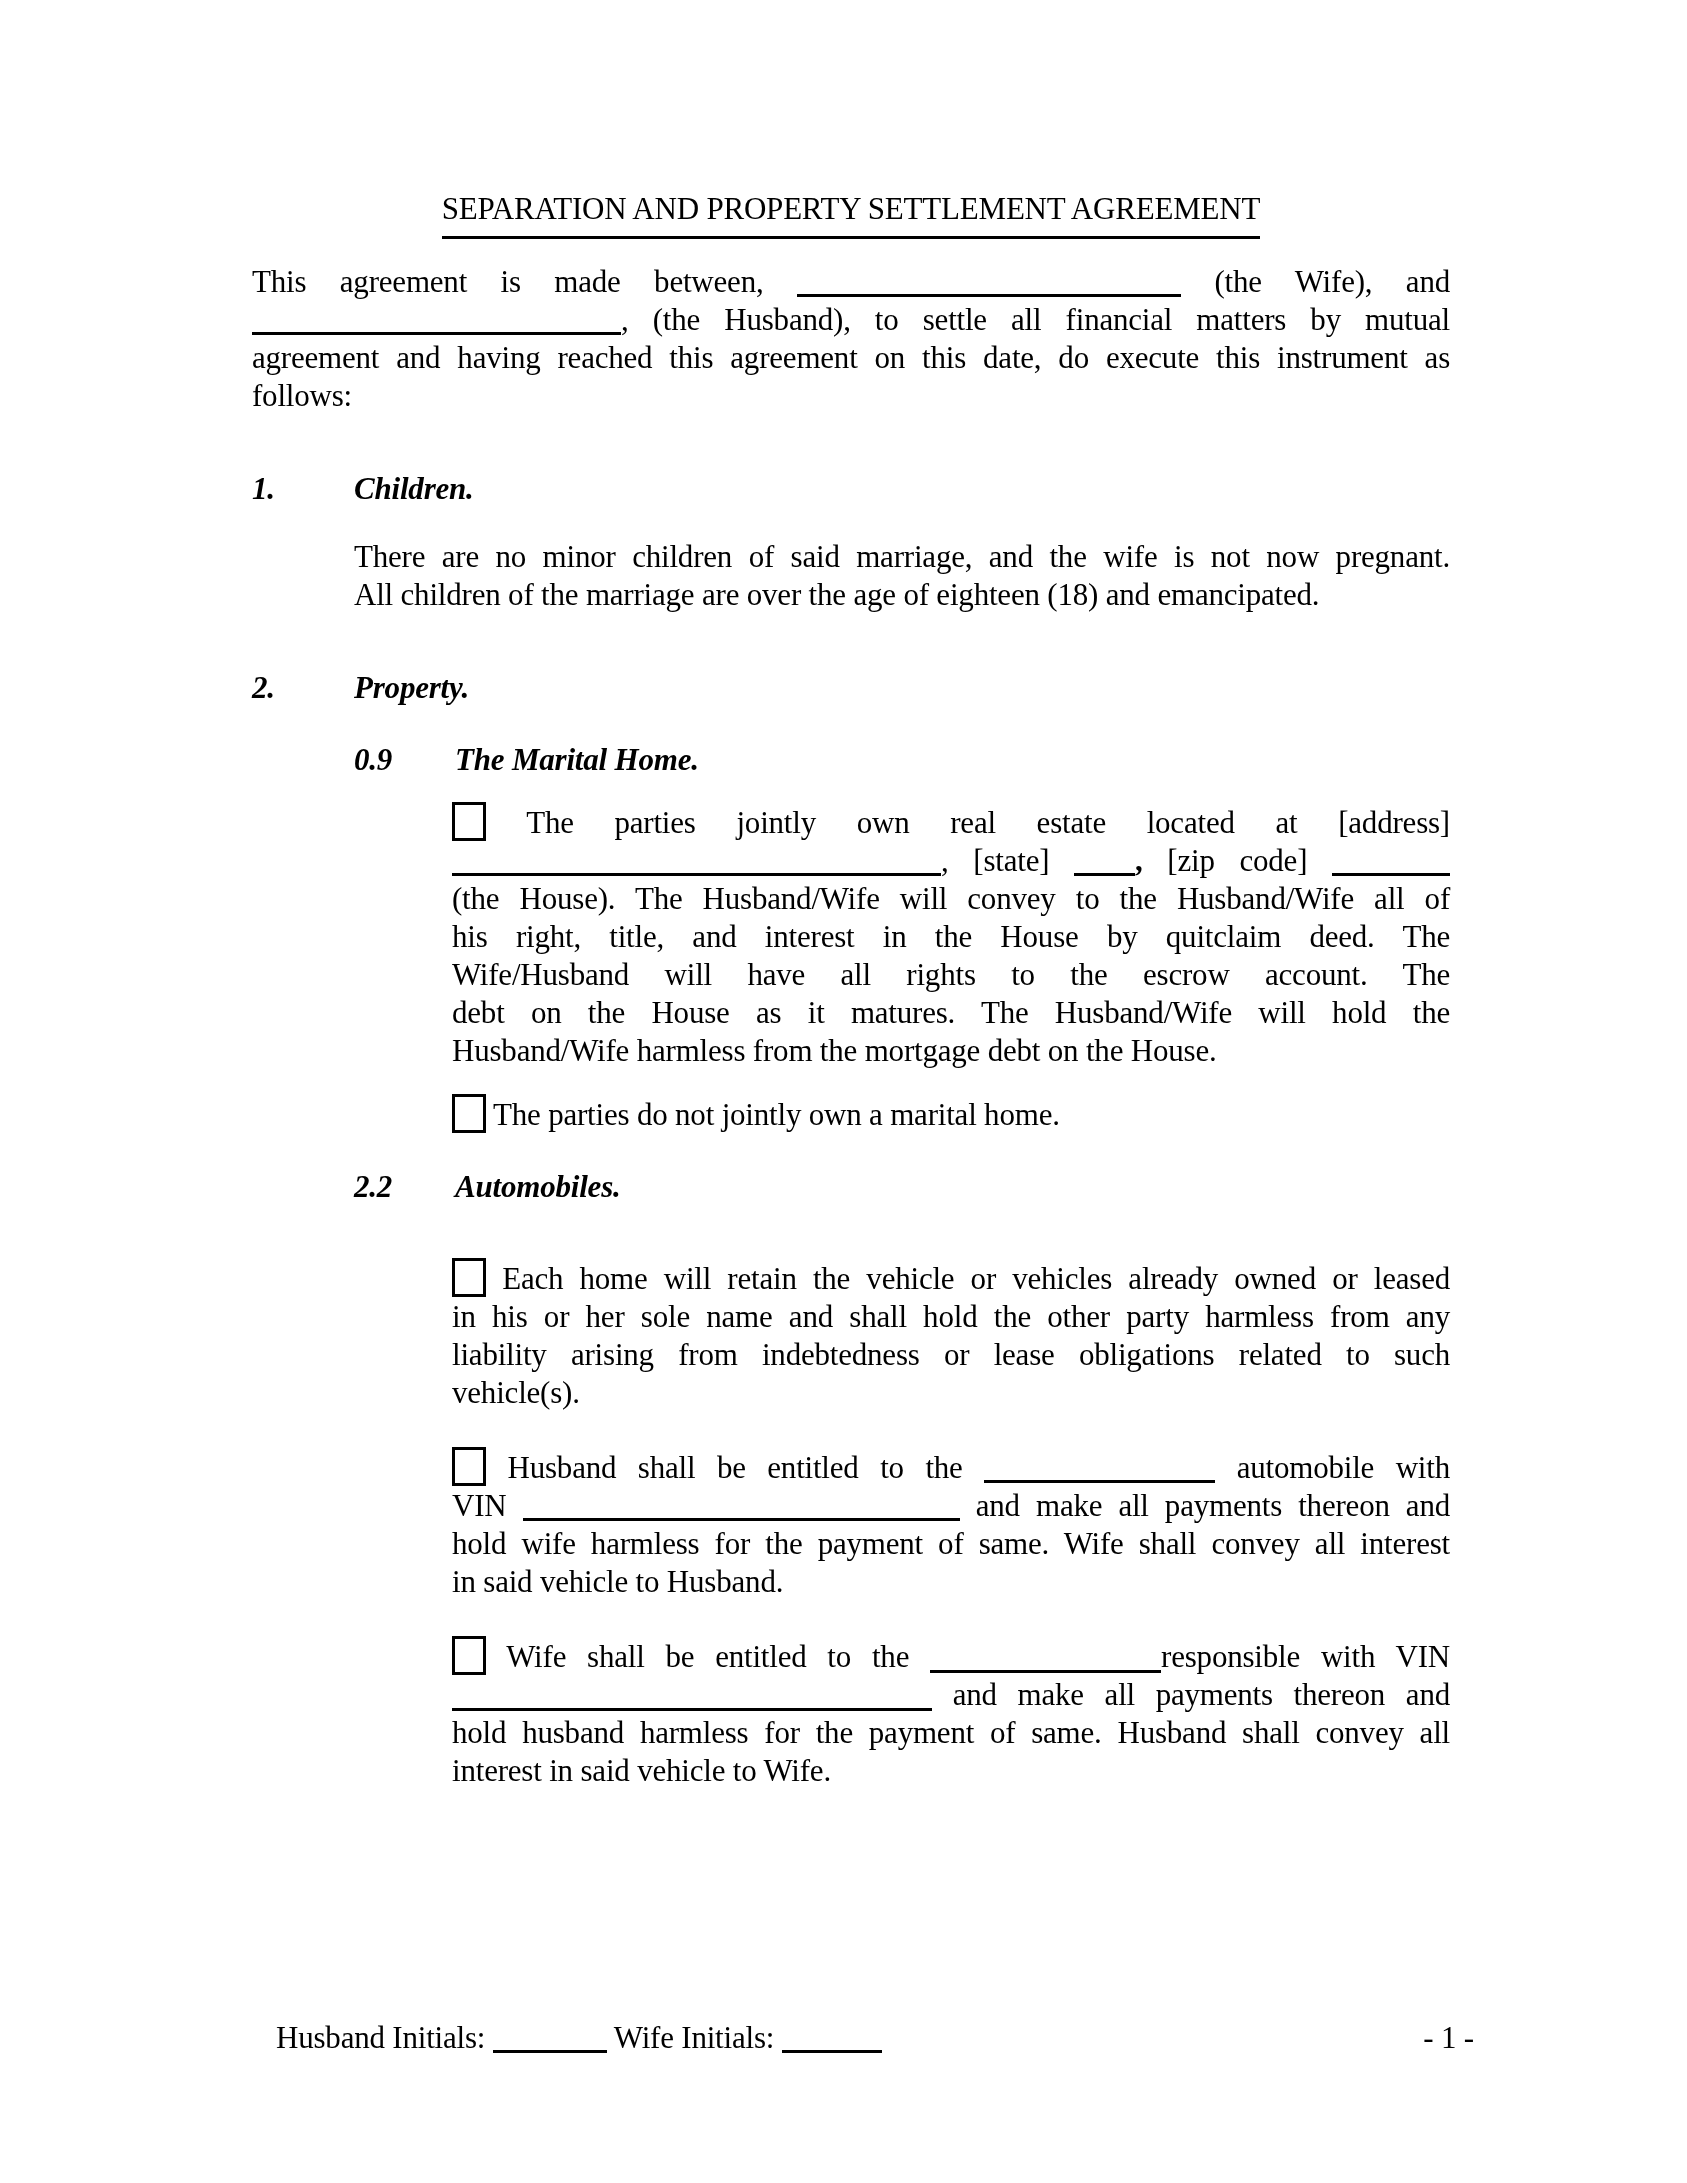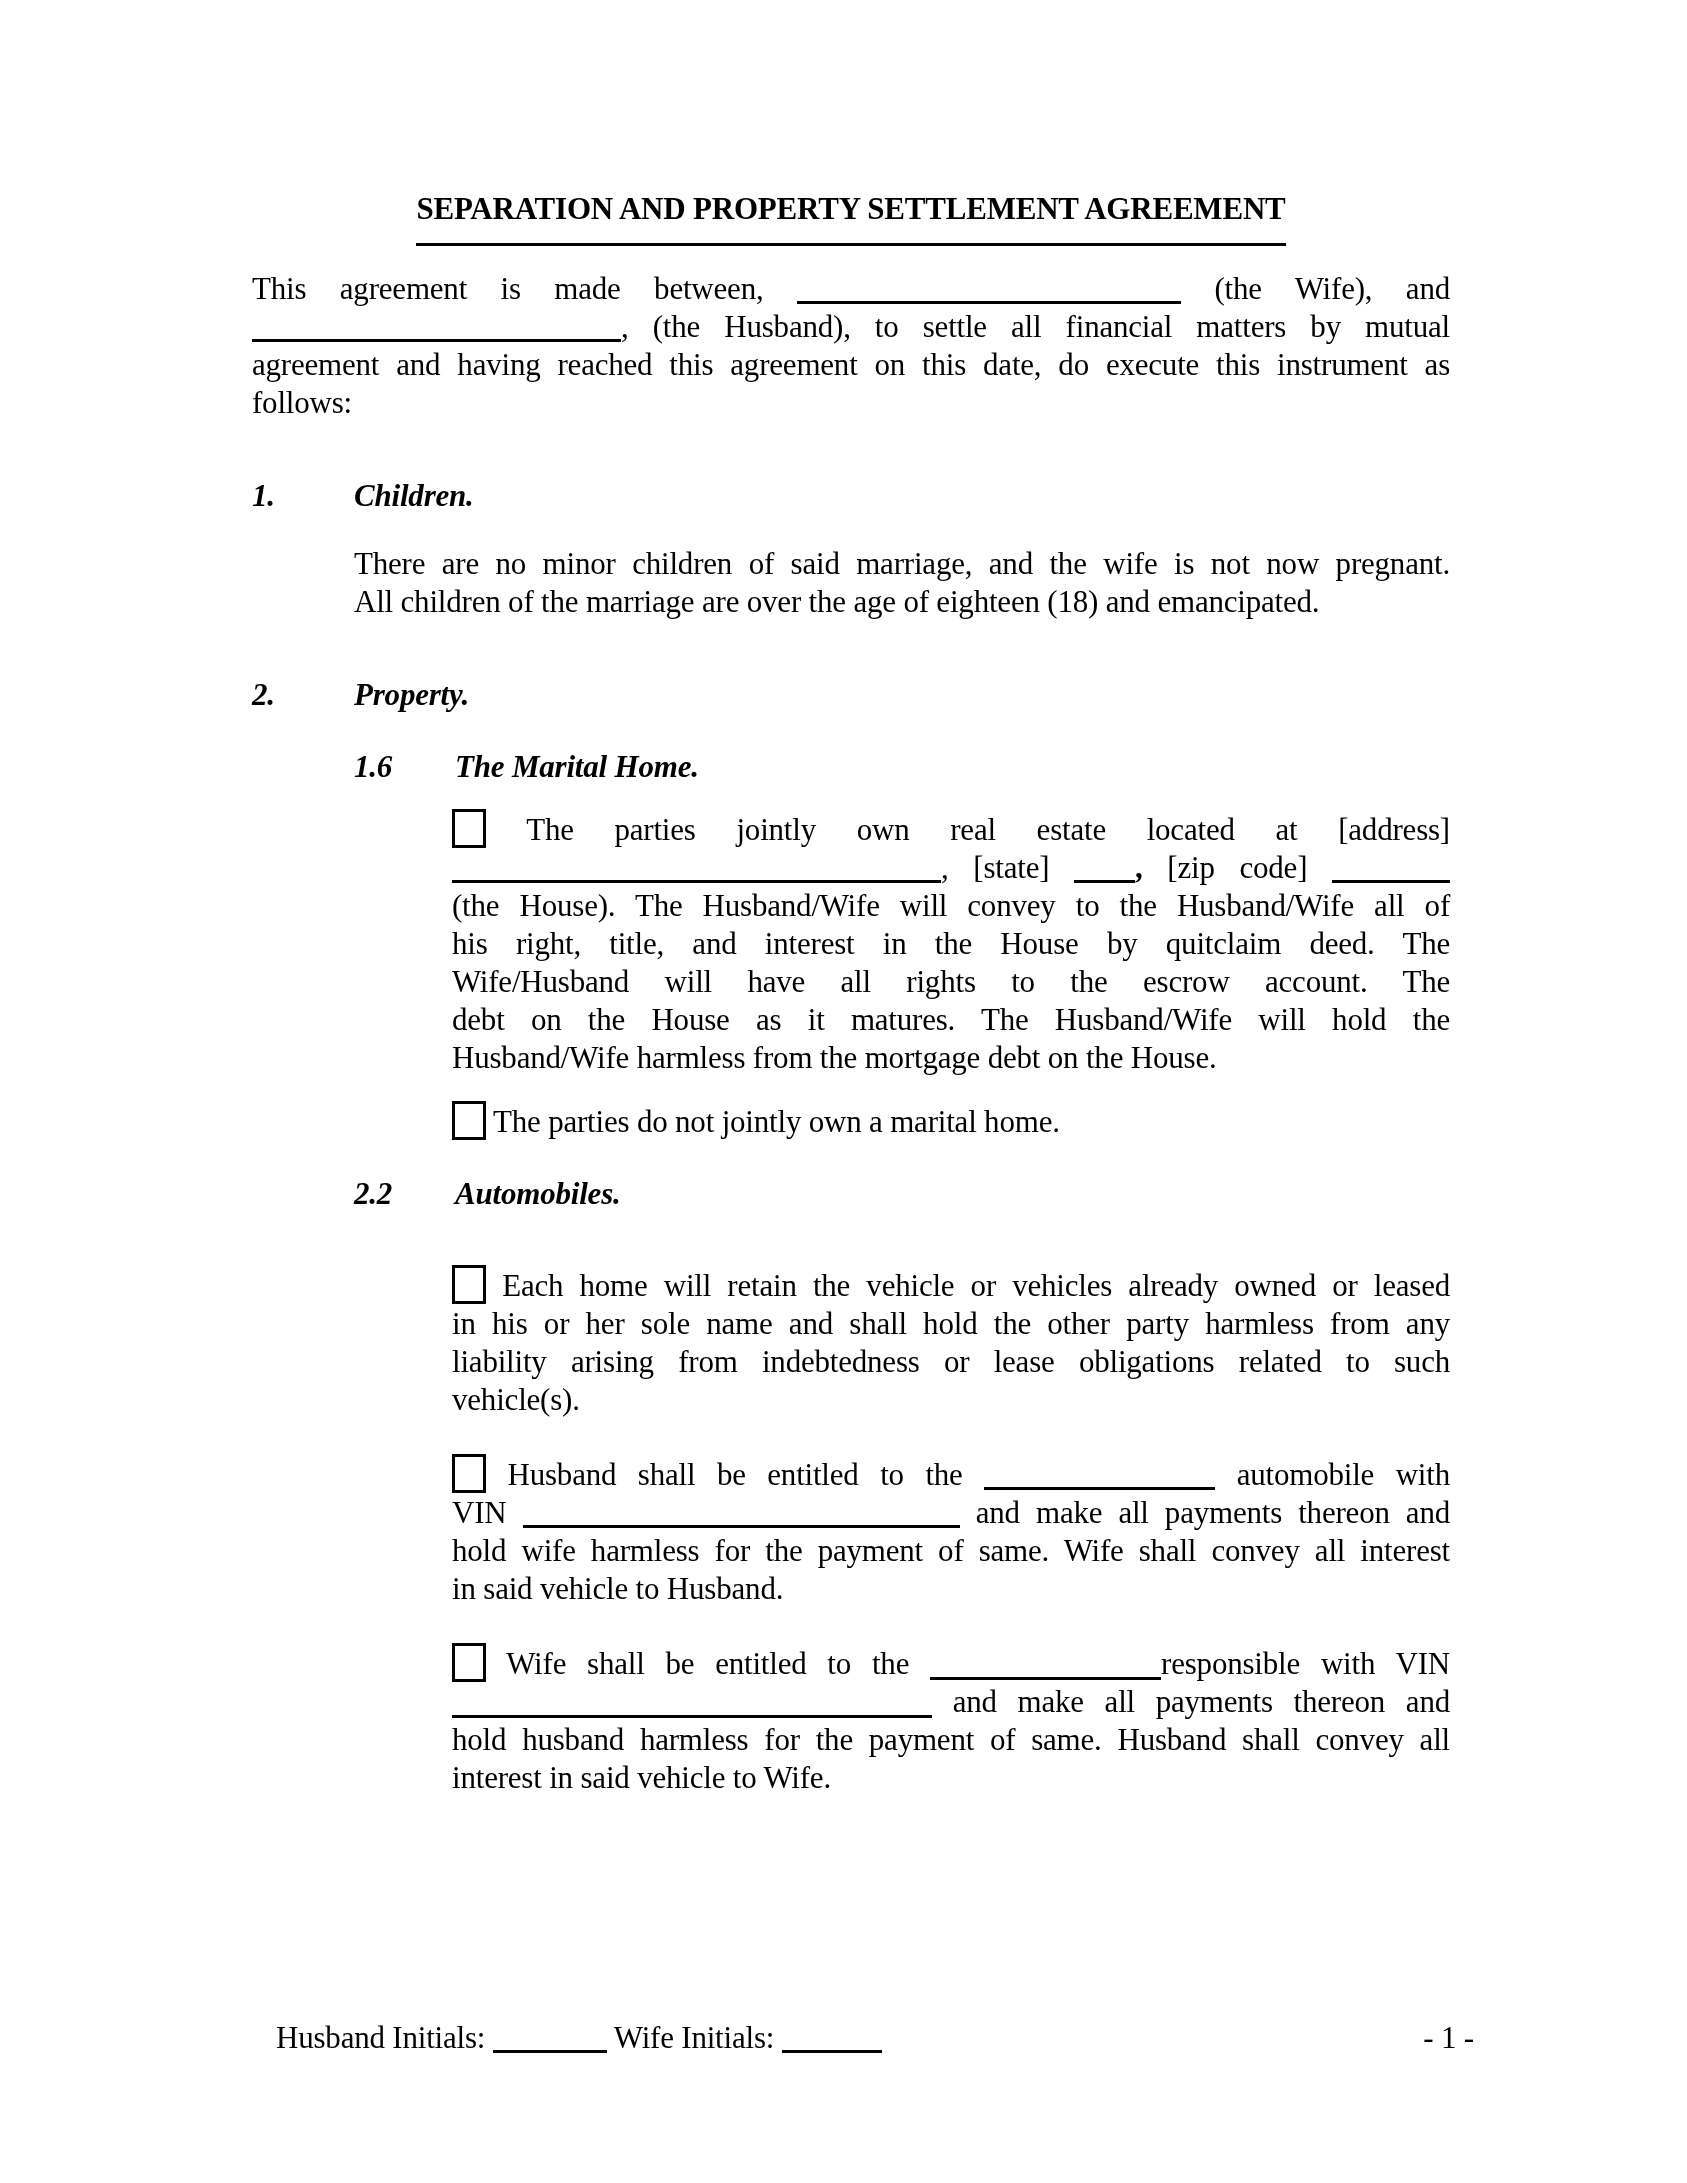--- a/index.html
+++ b/index.html
@@ -13,23 +13,23 @@
     font-size: 31px;
     line-height: 38px;
     letter-spacing: -0.2px;
     overflow: hidden;
   }
   .content { position: absolute; left: 252px; top: 0; width: 1198px; }
 
   .title-wrap { padding-top: 190px; text-align: center; }
   .doc-title {
     display: inline-block;
-    font-weight: bold;
+    font-weight: normal;
     border-bottom: 3.5px solid #000;
-    padding-bottom: 15px;
+    padding-bottom: 8px;
     white-space: nowrap;
   }
 
   .intro { margin-top: 23.6px; }
 
   .line { text-align: justify; text-align-last: justify; text-justify: inter-word; }
   .line.last { text-align-last: left; }
 
   .section { margin-top: 55px; }
   .h-row .h-num { display: inline-block; width: 102px; font-weight: bold; font-style: italic; }
@@ -91,21 +91,21 @@
             <div class="para">
               <div class="line"><span>There are no minor children of said marriage, and the wife is not now pregnant.</span></div>
               <div class="line last"><span>All children of the marriage are over the age of eighteen (18) and emancipated.</span></div>
             </div>
           </div>
         </div>
         <div class="section">
           <div class="h-row"><span class="h-num">2.</span><span class="h-text">Property.</span></div>
           <div class="subs">
             <div class="subsection">
-              <div class="h-row"><span class="h-num">1.6</span><span class="h-text">The Marital Home.</span></div>
+              <div class="h-row"><span class="h-num">0.9</span><span class="h-text">The Marital Home.</span></div>
               <div class="paras">
                 <div class="para">
                   <div class="line"><span class="checkbox"></span><span> The parties jointly own real estate located at [address]</span></div>
                   <div class="line"><span class="blank" style="width: 489px;"></span><span>, [state] </span><span class="blank" style="width: 61px;"></span><span class="bold">,</span><span> [zip code] </span><span class="blank" style="width: 118px;"></span></div>
                   <div class="line"><span>(the House). The Husband/Wife will convey to the Husband/Wife all of</span></div>
                   <div class="line"><span>his right, title, and interest in the House by quitclaim deed. The</span></div>
                   <div class="line"><span>Wife/Husband will have all rights to the escrow account. The</span></div>
                   <div class="line"><span>debt on the House as it matures. The Husband/Wife will hold the</span></div>
                   <div class="line last"><span>Husband/Wife harmless from the mortgage debt on the House.</span></div>
                 </div>

